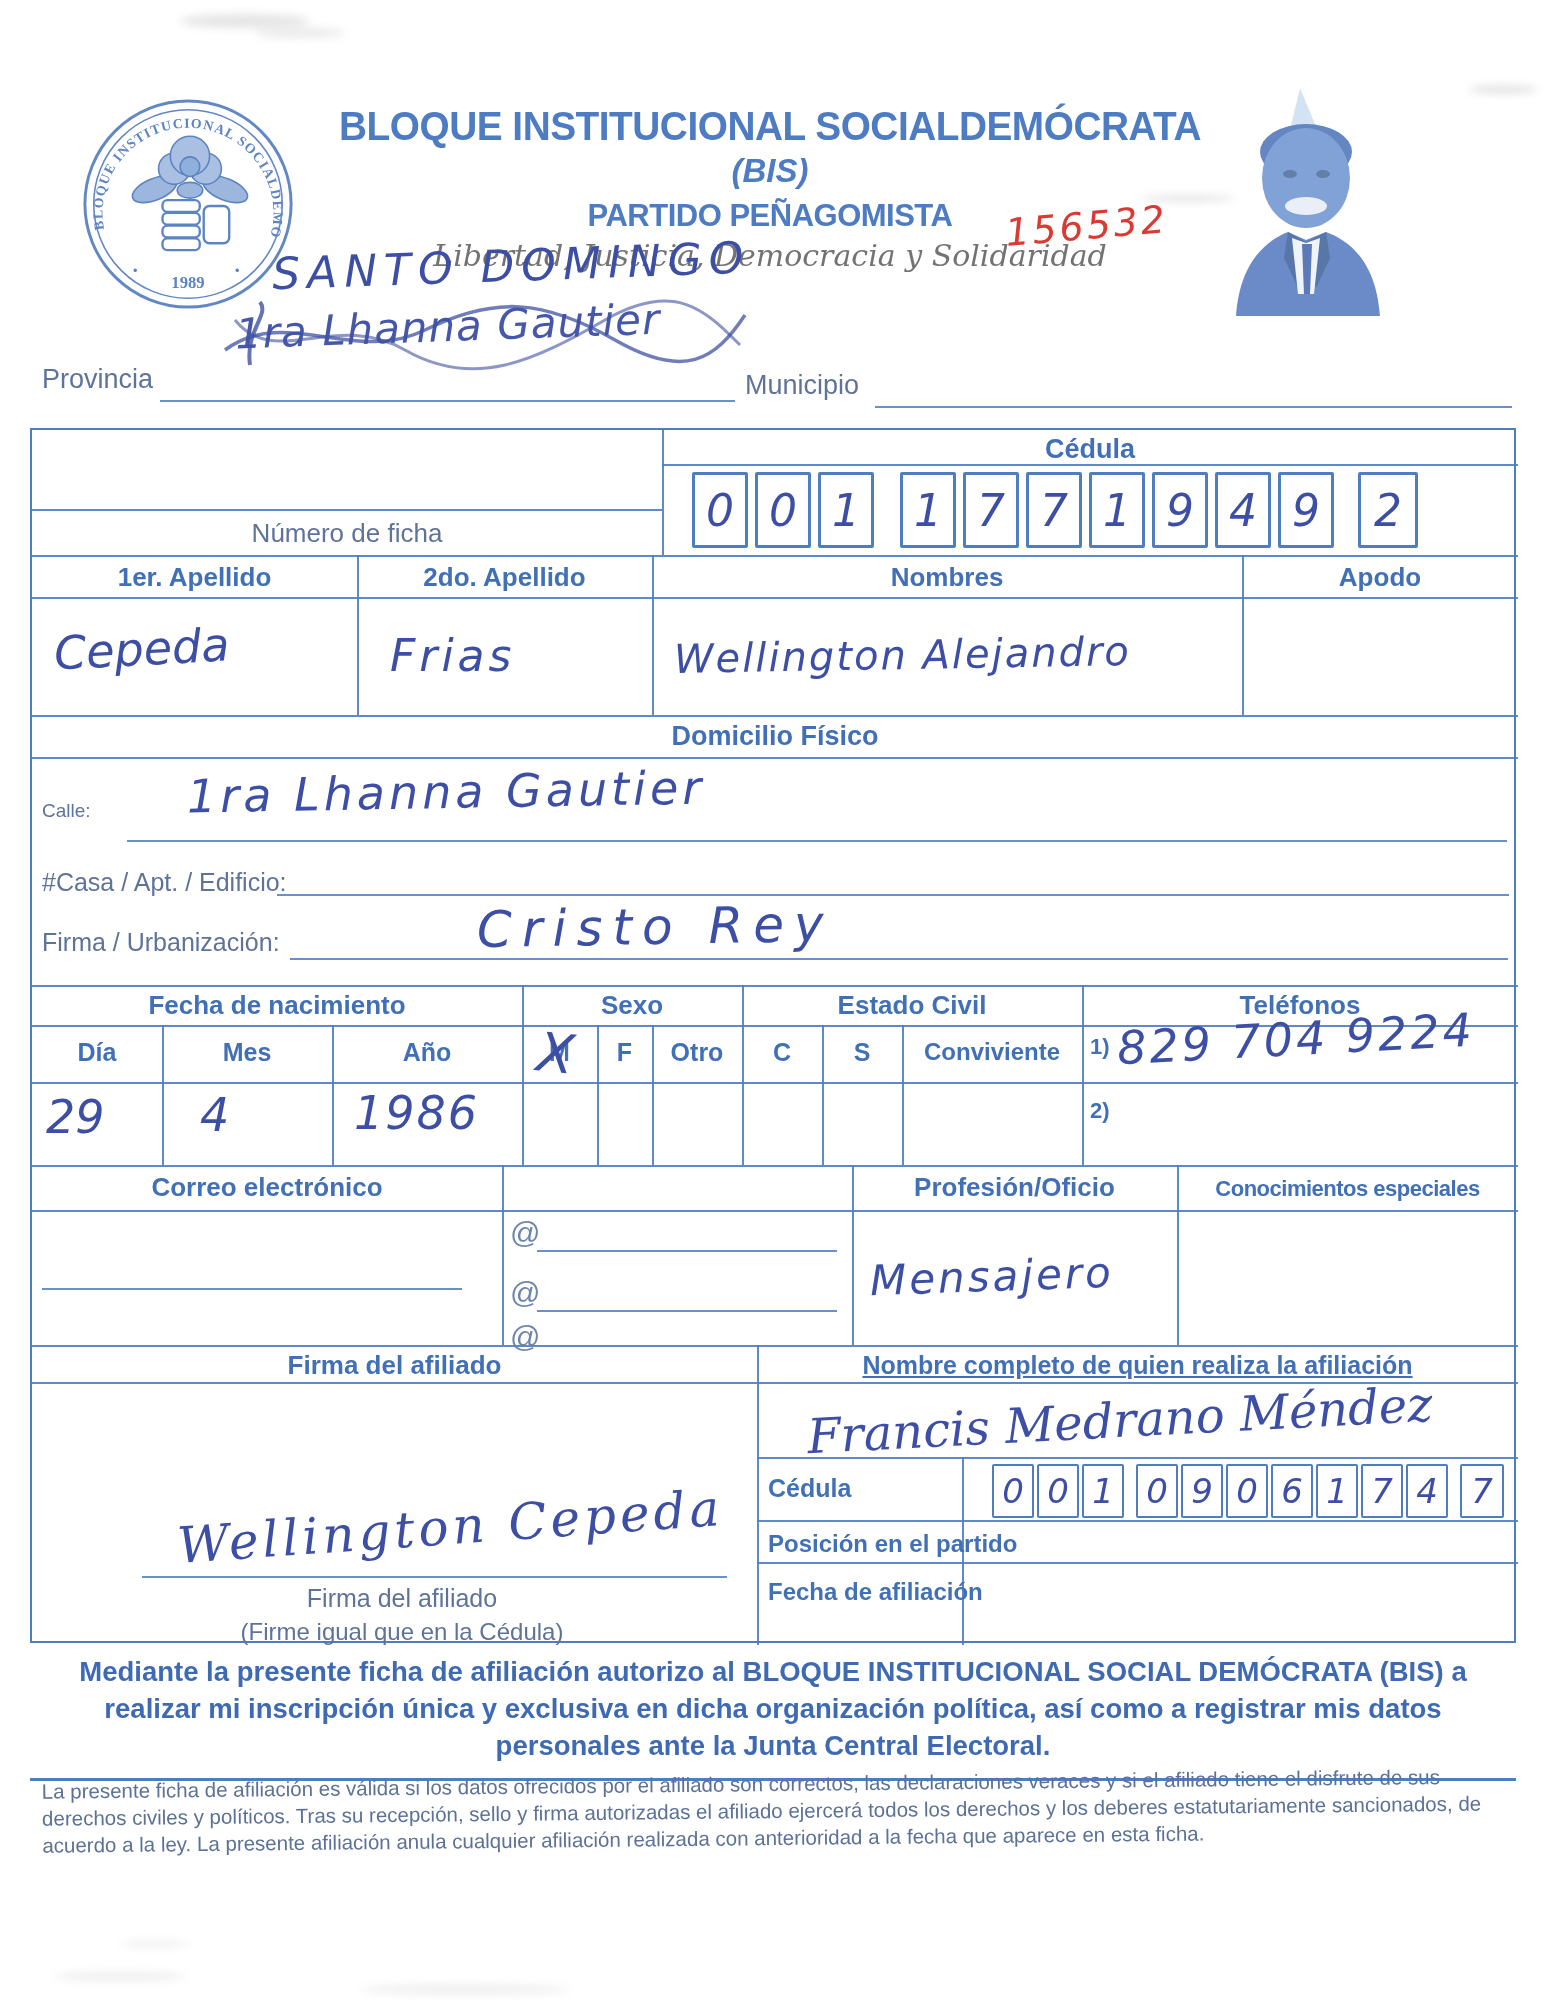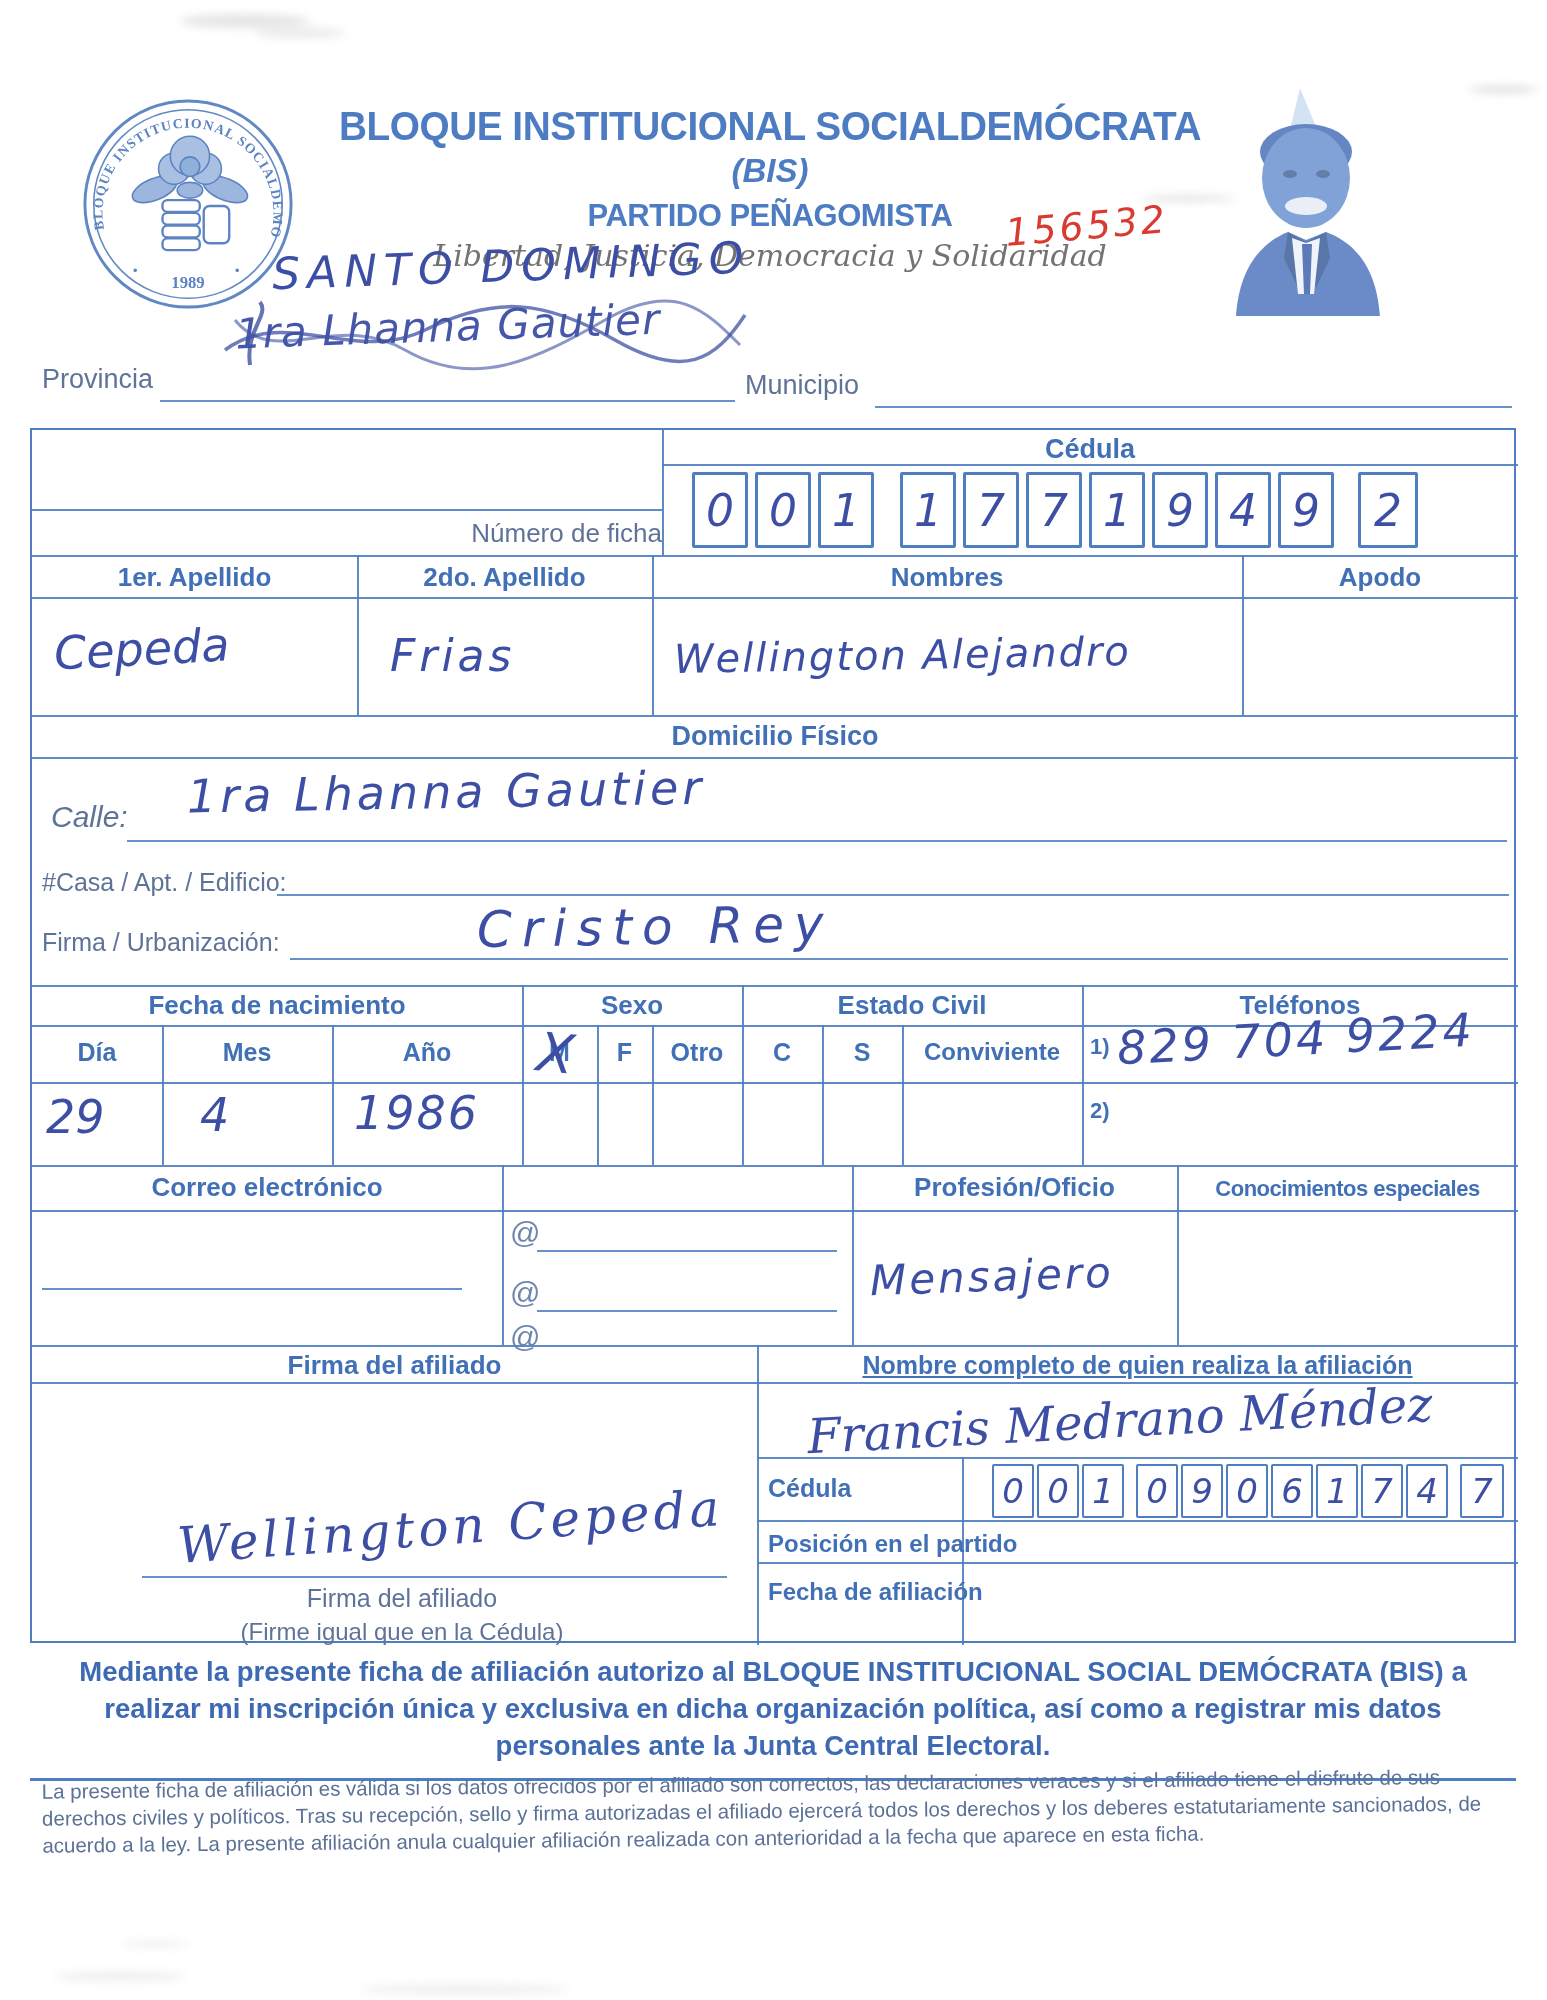--- a/index.html
+++ b/index.html
@@ -108,21 +108,21 @@
     <path d="M20,30 C60,80 120,20 190,60 S320,70 390,30 S490,20 525,55" fill="none" stroke="#3f51a3" stroke-width="3" opacity=".6"></path>
     <path d="M35,75 C30,40 55,25 45,12" fill="none" stroke="#3f51a3" stroke-width="4" opacity=".8"></path>
   </svg>
   <div class="lblg" style="left:745px;top:370px;font-size:27px;">Municipio</div>
   <div class="wline" style="left:875px;top:406px;width:637px;"></div>
 
   <div id="form">
 
     <div class="vl" style="left:630px;top:0;height:125px;"></div>
     <div class="hl" style="left:0;top:79px;width:630px;"></div>
-    <div class="lblg ctr" style="left:0;top:88px;width:630px;font-size:26px;text-align:right;">Número de ficha</div>
+    <div class="lblg ctr" style="left:0;top:88px;width:630px;font-size:26px;">Número de ficha</div>
     <div class="lbl ctr" style="left:630px;top:4px;width:856px;font-size:27px;">Cédula</div>
     <div class="hl" style="left:630px;top:34px;width:856px;"></div>
     <div class="box" style="left:660px;top:42px;width:56px;height:76px;font-size:44px;">0</div>
     <div class="box" style="left:723px;top:42px;width:56px;height:76px;font-size:44px;">0</div>
     <div class="box" style="left:786px;top:42px;width:56px;height:76px;font-size:44px;">1</div>
     <div class="box" style="left:868px;top:42px;width:56px;height:76px;font-size:44px;">1</div>
     <div class="box" style="left:931px;top:42px;width:56px;height:76px;font-size:44px;">7</div>
     <div class="box" style="left:994px;top:42px;width:56px;height:76px;font-size:44px;">7</div>
     <div class="box" style="left:1057px;top:42px;width:56px;height:76px;font-size:44px;">1</div>
     <div class="box" style="left:1120px;top:42px;width:56px;height:76px;font-size:44px;">9</div>
@@ -141,21 +141,21 @@
     <div class="hl" style="left:0;top:167px;width:1486px;"></div>
 
     <div class="hw" style="left:22px;top:192px;font-size:46px;transform:rotate(-3deg);">Cepeda</div>
     <div class="hw" style="left:358px;top:200px;font-size:44px;letter-spacing:4px;">Frias</div>
     <div class="hw" style="left:642px;top:202px;font-size:40px;letter-spacing:2px;transform:rotate(-1deg);">Wellington Alejandro</div>
     <div class="hl" style="left:0;top:285px;width:1486px;"></div>
 
     <div class="lbl ctr" style="left:0;top:291px;width:1486px;font-size:27px;">Domicilio Físico</div>
     <div class="hl" style="left:0;top:327px;width:1486px;"></div>
 
-    <div class="lblg" style="left:19px;top:370px;font-size:30px;font-style:italic;">Calle:</div>
+    <div class="lblg" style="left:10px;top:370px;font-size:19px;">Calle:</div>
     <div class="wline" style="left:95px;top:410px;width:1380px;"></div>
     <div class="hw" style="left:155px;top:335px;font-size:46px;letter-spacing:4px;transform:rotate(-1deg);">1ra Lhanna Gautier</div>
     <div class="lblg" style="left:10px;top:438px;font-size:25px;">#Casa / Apt. / Edificio:</div>
     <div class="wline" style="left:245px;top:464px;width:1232px;"></div>
     <div class="lblg" style="left:10px;top:498px;font-size:25px;">Firma / Urbanización:</div>
     <div class="wline" style="left:258px;top:528px;width:1218px;"></div>
     <div class="hw" style="left:445px;top:468px;font-size:50px;letter-spacing:10px;transform:rotate(-1deg);">Cristo Rey</div>
     <div class="hl" style="left:0;top:555px;width:1486px;"></div>
 
     <div class="vl" style="left:490px;top:555px;height:180px;"></div>

